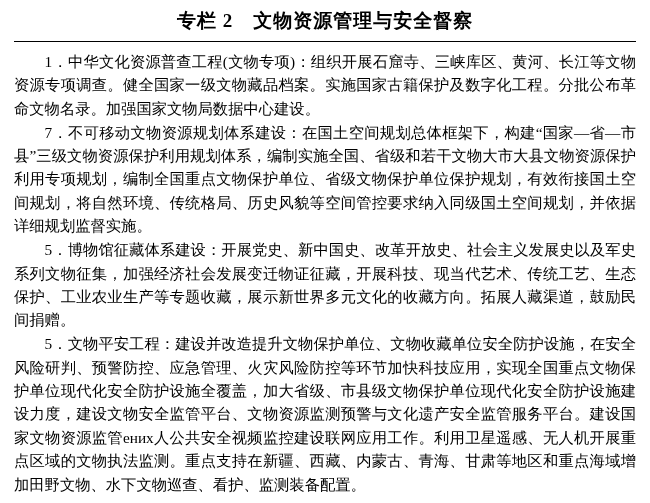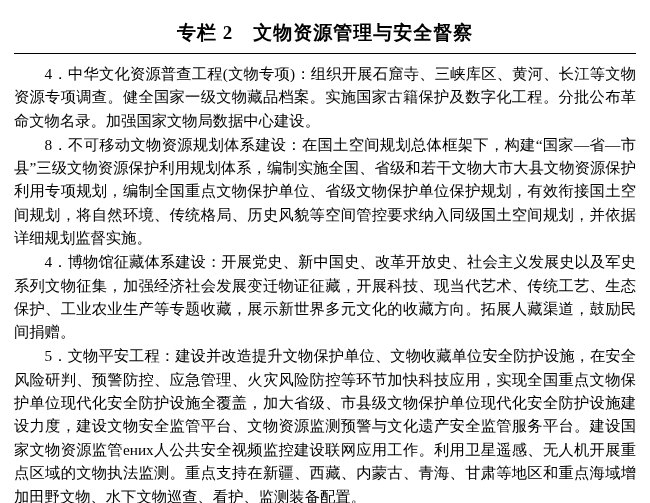--- a/index.html
+++ b/index.html
@@ -12,21 +12,21 @@
     height: 503px;
     font-family: "Liberation Serif", "DejaVu Serif", serif;
     color: #000000;
     overflow: hidden;
   }
   .page {
     position: relative;
     width: 650px;
     height: 445px;
     box-sizing: border-box;
-    padding: 12px 14px;
+    padding: 0 14px;
   }
   .box-title {
     text-align: center;
     font-size: 19px;
     font-weight: bold;
     letter-spacing: 1px;
     padding-top: 8px;
     padding-bottom: 7px;
     white-space: pre;
   }
@@ -52,18 +52,18 @@
     margin-bottom: 0;
   }
 </style>
 </head>
 <body>
 
 <div class="page">
   <div class="box-title">专栏 2　文物资源管理与安全督察</div>
   <hr class="rule">
   <div class="body-text">
-    <p class="para">4．中华文化资源普查工程(文物专项)：组织开展石窟寺、三峡库区、黄河、长江等文物资源专项调查。健全国家一级文物藏品档案。实施国家古籍保护及数字化工程。分批公布革命文物名录。加强国家文物局数据中心建设。</p>
-    <p class="para">8．不可移动文物资源规划体系建设：在国土空间规划总体框架下，构建“国家—省—市县”三级文物资源保护利用规划体系，编制实施全国、省级和若干文物大市大县文物资源保护利用专项规划，编制全国重点文物保护单位、省级文物保护单位保护规划，有效衔接国土空间规划，将自然环境、传统格局、历史风貌等空间管控要求纳入同级国土空间规划，并依据详细规划监督实施。</p>
-    <p class="para">4．博物馆征藏体系建设：开展党史、新中国史、改革开放史、社会主义发展史以及军史系列文物征集，加强经济社会发展变迁物证征藏，开展科技、现当代艺术、传统工艺、生态保护、工业农业生产等专题收藏，展示新世界多元文化的收藏方向。拓展人藏渠道，鼓励民间捐赠。</p>
+    <p class="para">1．中华文化资源普查工程(文物专项)：组织开展石窟寺、三峡库区、黄河、长江等文物资源专项调查。健全国家一级文物藏品档案。实施国家古籍保护及数字化工程。分批公布革命文物名录。加强国家文物局数据中心建设。</p>
+    <p class="para">7．不可移动文物资源规划体系建设：在国土空间规划总体框架下，构建“国家—省—市县”三级文物资源保护利用规划体系，编制实施全国、省级和若干文物大市大县文物资源保护利用专项规划，编制全国重点文物保护单位、省级文物保护单位保护规划，有效衔接国土空间规划，将自然环境、传统格局、历史风貌等空间管控要求纳入同级国土空间规划，并依据详细规划监督实施。</p>
+    <p class="para">5．博物馆征藏体系建设：开展党史、新中国史、改革开放史、社会主义发展史以及军史系列文物征集，加强经济社会发展变迁物证征藏，开展科技、现当代艺术、传统工艺、生态保护、工业农业生产等专题收藏，展示新世界多元文化的收藏方向。拓展人藏渠道，鼓励民间捐赠。</p>
     <p class="para">5．文物平安工程：建设并改造提升文物保护单位、文物收藏单位安全防护设施，在安全风险研判、预警防控、应急管理、火灾风险防控等环节加快科技应用，实现全国重点文物保护单位现代化安全防护设施全覆盖，加大省级、市县级文物保护单位现代化安全防护设施建设力度，建设文物安全监管平台、文物资源监测预警与文化遗产安全监管服务平台。建设国家文物资源监管ених人公共安全视频监控建设联网应用工作。利用卫星遥感、无人机开展重点区域的文物执法监测。重点支持在新疆、西藏、内蒙古、青海、甘肃等地区和重点海域增加田野文物、水下文物巡查、看护、监测装备配置。</p>
   </div>
 </div>
 
 </body></html>

